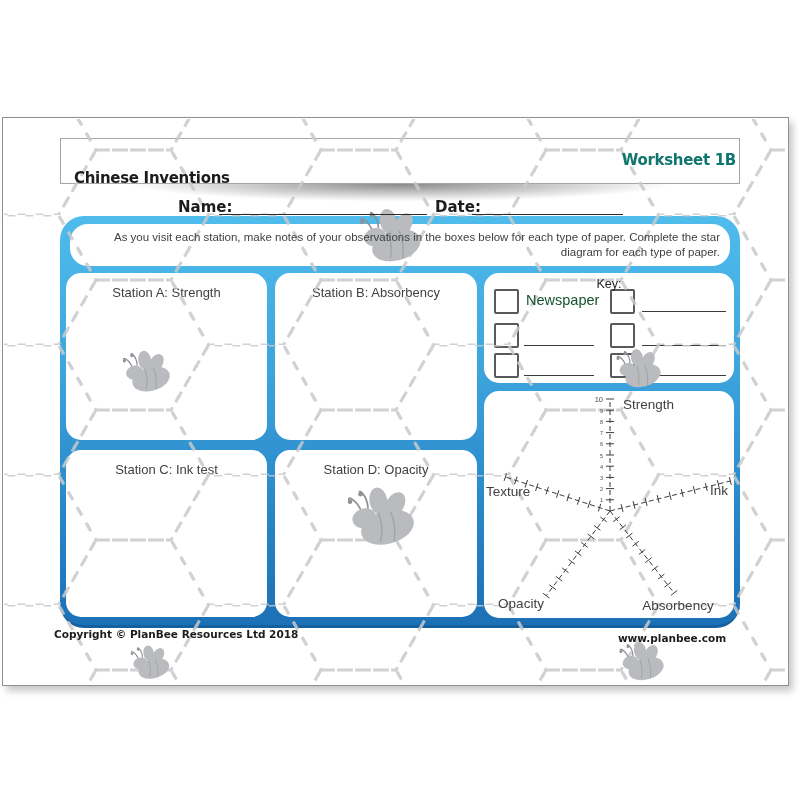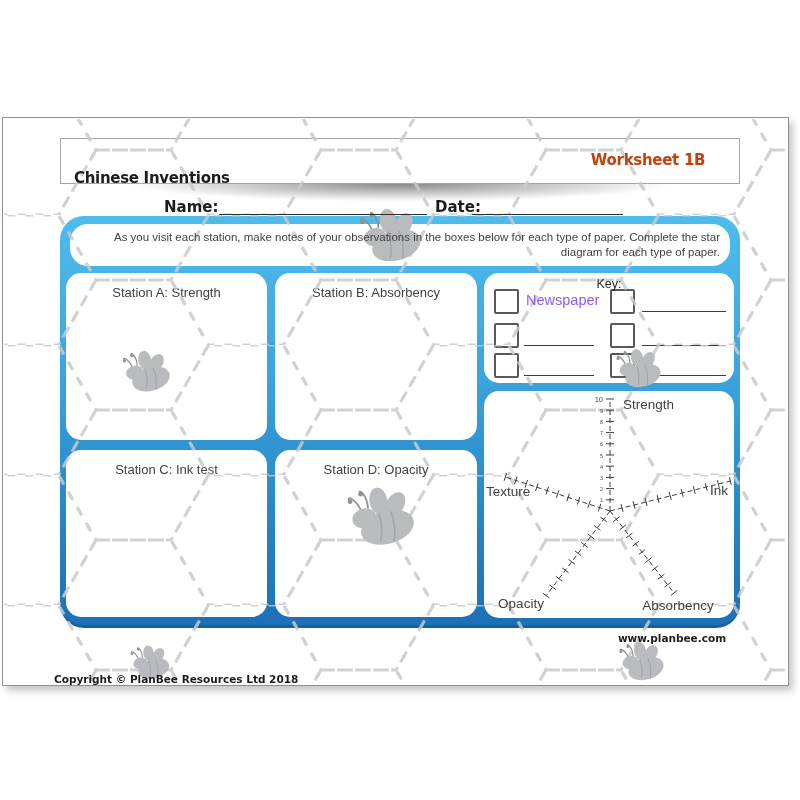--- a/index.html
+++ b/index.html
@@ -11,22 +11,22 @@
   .page{left:2px;top:117px;width:785px;height:567px;background:#ffffff;
         border:1.5px solid #8e9092;box-shadow:4px 5px 7px rgba(0,0,0,.22);z-index:0;}
 
   
   .hbar{left:60px;top:138px;width:680px;height:46px;background:#ffffff;
         border:1px solid #a4a6a9;box-sizing:border-box;z-index:1;}
   .hbar-shadow{left:58px;top:184px;width:684px;height:24px;z-index:1;
         background:radial-gradient(55% 100% at 50% 0%, rgba(40,40,40,.55), rgba(40,40,40,0) 72%);}
   .htitle{left:74px;top:169px;font-family:"DejaVu Sans",sans-serif;font-weight:bold;
         font-size:15px;color:#1c1c1c;letter-spacing:-.3px;z-index:4;}
-  .hworksheet{left:560px;top:151px;width:176px;text-align:center;font-family:"DejaVu Sans",sans-serif;
-        font-weight:bold;font-size:15px;color:#c2410c;letter-spacing:-.3px;z-index:4;}
+  .hworksheet{left:560px;top:151px;width:176px;text-align:right;font-family:"DejaVu Sans",sans-serif;
+        font-weight:bold;font-size:15px;color:#0f766e;letter-spacing:-.3px;z-index:4;}
 
   
   .ndlabel{font-family:"DejaVu Sans",sans-serif;font-weight:bold;font-size:15px;color:#1c1c1c;z-index:4;}
   .ndline{border-bottom:1.6px solid #2b2b2b;z-index:4;}
 
   
   .panel{left:60px;top:216px;width:680px;height:412px;border-radius:24px;z-index:1;
         background:linear-gradient(180deg,#4fbcec 0%,#3da4dd 38%,#2a8aca 68%,#1c70b6 100%);
         border-bottom:3px solid #15609f;box-sizing:border-box;}
   .wbox{background:#ffffff;border-radius:15px;z-index:1;}
@@ -37,27 +37,27 @@
         color:#414042;z-index:4;}
   .station{overflow:visible;}
   .station .station-title{z-index:4;}
 
   
   .key-title{left:484px;top:277px;width:250px;text-align:center;font-weight:normal;
         font-size:12.5px;color:#231f20;z-index:4;}
   .kcheck{width:25px;height:25px;background:#fff;border:2px solid #58595b;border-radius:2px;
         box-sizing:border-box;z-index:1;}
   .kline{border-bottom:1.4px solid #3c3c3c;z-index:1;}
-  .klabel{font-size:14.5px;color:#8b5cf6;z-index:4;}
+  .klabel{font-size:14.5px;color:#14532d;z-index:4;}
 
   
   .star-svg{left:484px;top:391px;z-index:4;overflow:visible;}
 
   
-  .copyright{left:54px;top:673px;font-family:"DejaVu Sans",sans-serif;font-weight:bold;
+  .copyright{left:54px;top:628px;font-family:"DejaVu Sans",sans-serif;font-weight:bold;
         font-size:10.5px;color:#1c1c1c;z-index:4;}
   .website{left:597px;top:632px;width:150px;text-align:center;font-family:"DejaVu Sans",sans-serif;
         font-weight:bold;font-size:10.5px;color:#1c1c1c;z-index:4;}
 
   
   .hexoverlay{left:4px;top:119px;z-index:2;pointer-events:none;}
   .bee{z-index:3;pointer-events:none;}
 </style>
 </head>
 <body>
@@ -85,21 +85,21 @@
   </defs>
 </svg>
 
 <div class="abs page"></div>
 
 <div class="abs hbar"></div>
 <div class="abs hbar-shadow"></div>
 <div class="abs htitle">Chinese Inventions</div>
 <div class="abs hworksheet">Worksheet 1B</div>
 
-<div class="abs ndlabel" style="left:164px;top:198px;">Name:</div>
+<div class="abs ndlabel" style="left:178px;top:198px;">Name:</div>
 <div class="abs ndline" style="left:219px;top:196px;width:208px;height:18px;"></div>
 <div class="abs ndlabel" style="left:435px;top:198px;">Date:</div>
 <div class="abs ndline" style="left:472px;top:196px;width:151px;height:18px;"></div>
 
 <div class="abs panel"></div>
 <div class="abs wbox instr-box"></div>
 <div class="abs instr-text">As you visit each station, make notes of your observations in the boxes below for each type of paper. Complete the star diagram for each type of paper.</div>
 
 <div class="abs wbox station" style="left:66px;top:273px;width:201px;height:167px;">
   <div class="station-title">Station A: Strength</div>

